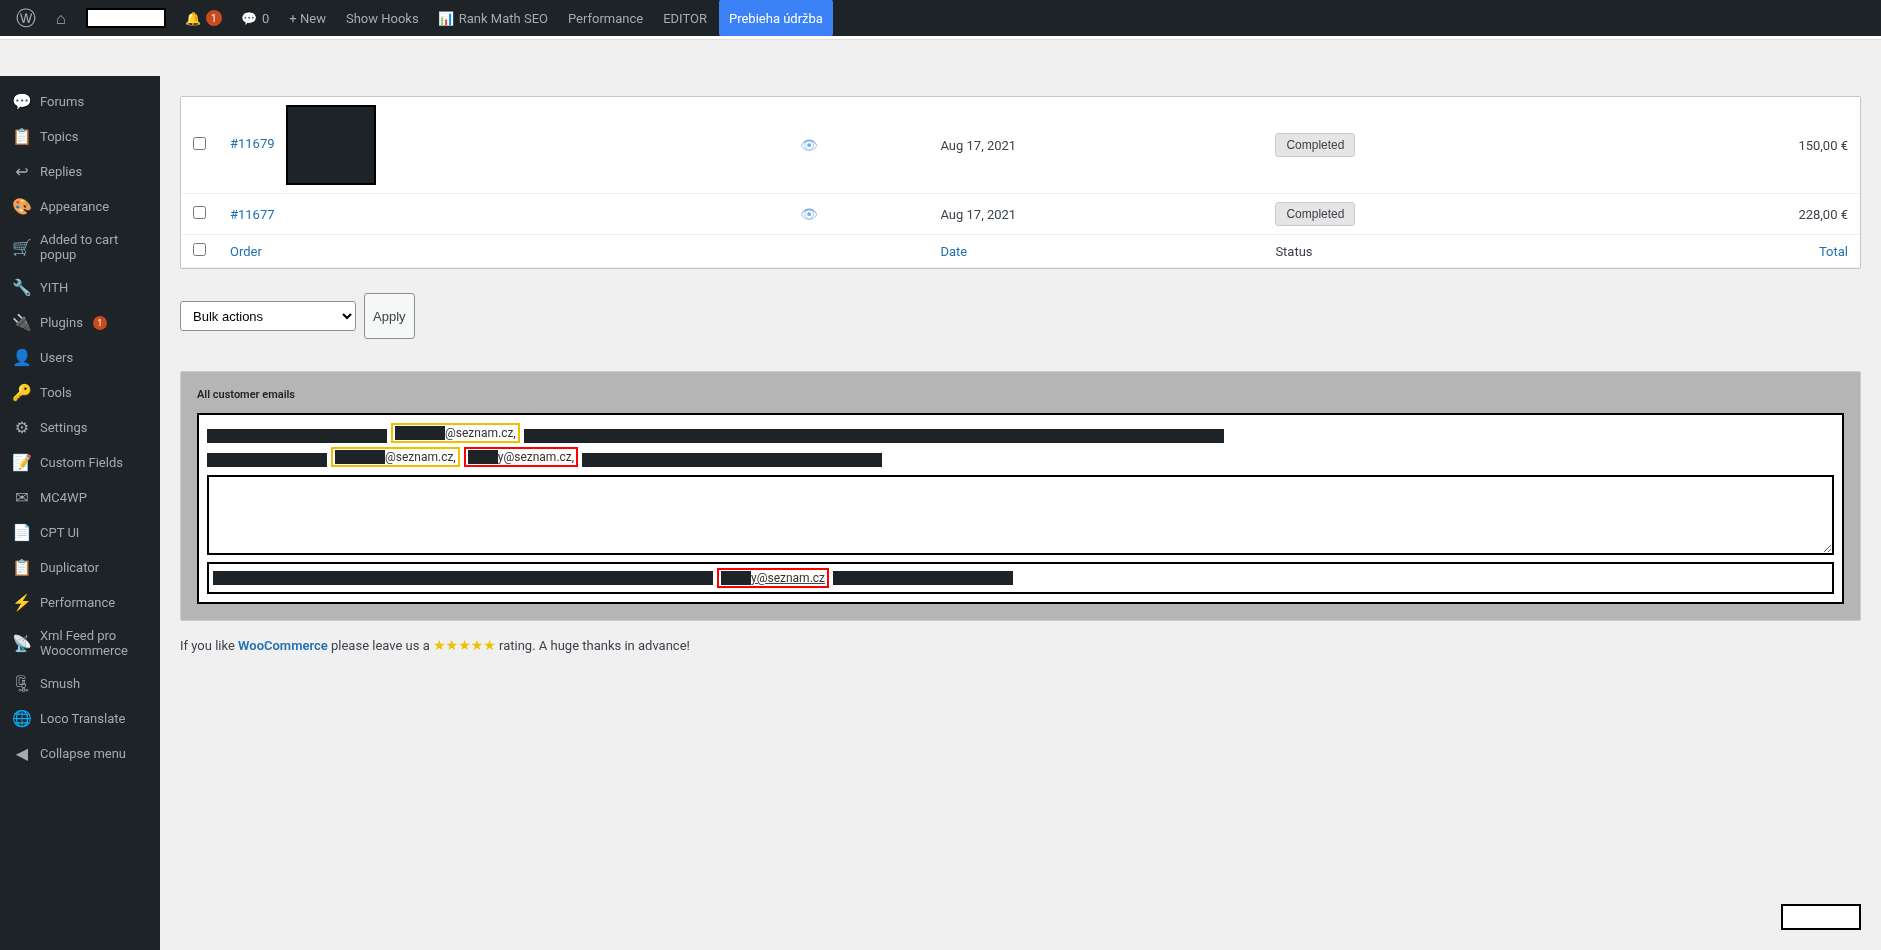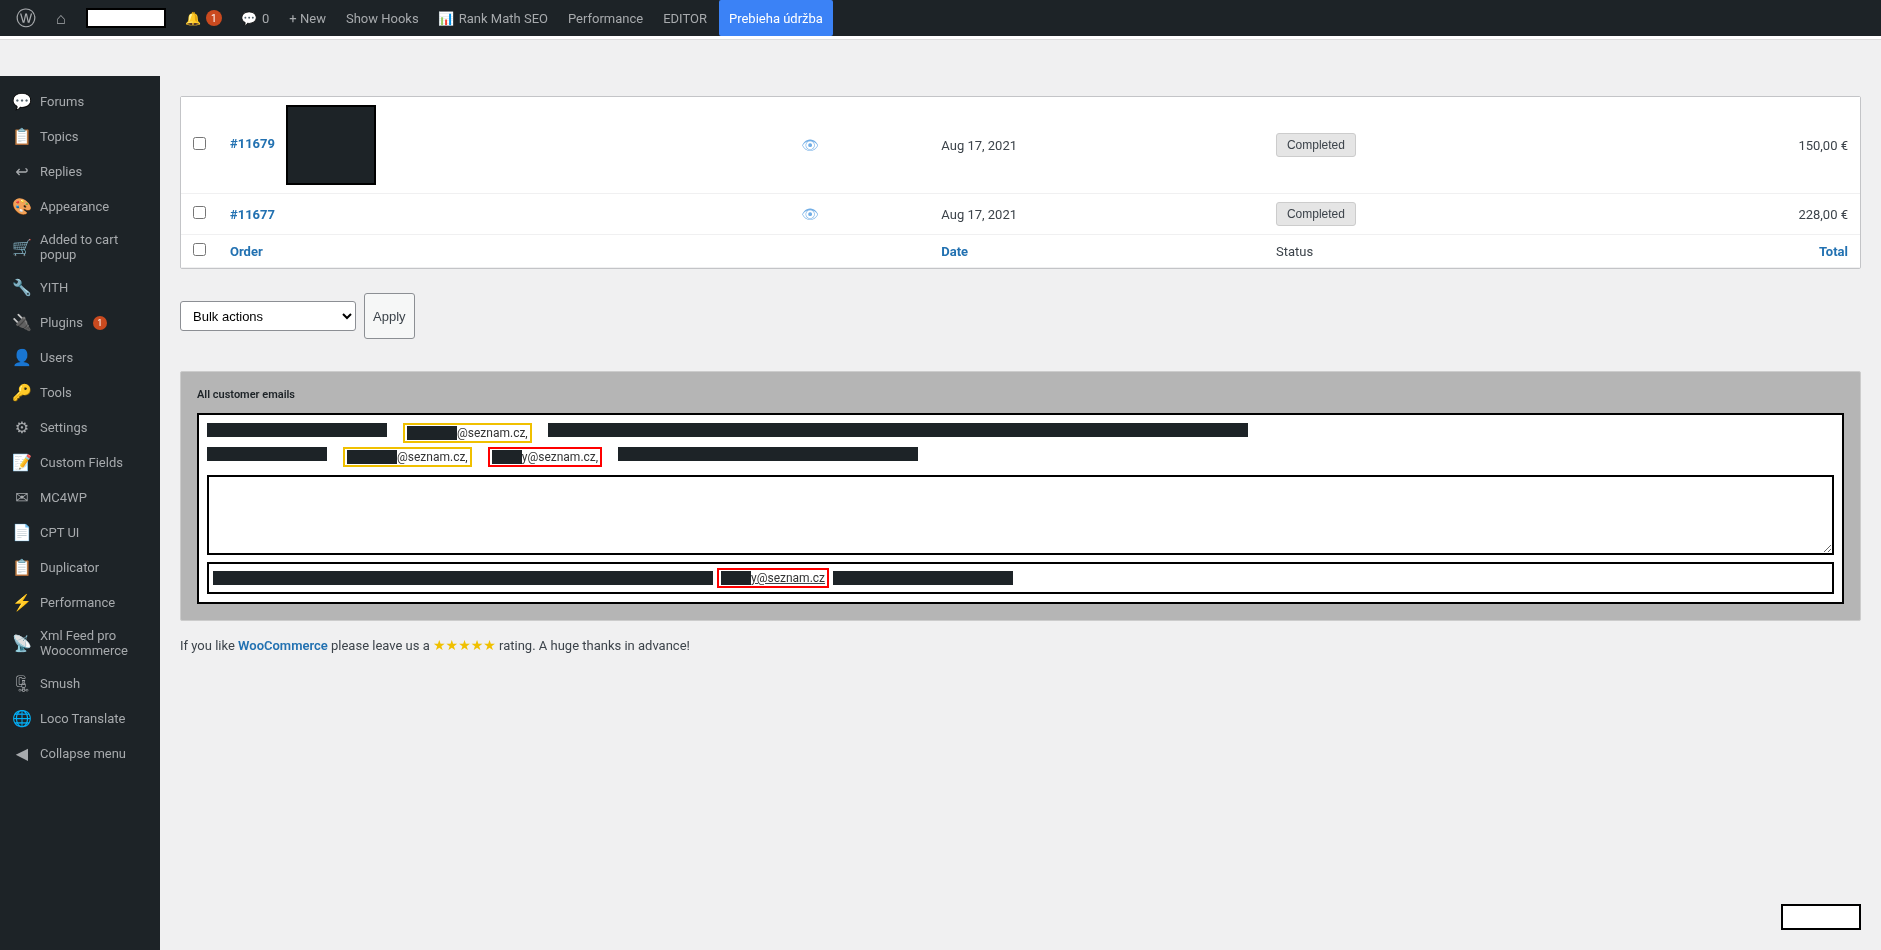--- a/index.html
+++ b/index.html
@@ -108,21 +108,21 @@
       width: 100%;
       border-collapse: collapse;
     }
     .orders-table th, .orders-table td {
       padding: 8px 12px;
       text-align: left;
       border-bottom: 1px solid #f0f0f1;
       font-size: 13px;
     }
     .orders-table td.total-col { text-align: right; }
-    .order-number { color: #2271b1; text-decoration: none; cursor: pointer; font-weight: bold; }
+    .order-number { color: #2271b1; text-decoration: none; cursor: pointer; }
     .eye-icon { color: #72aee6; font-size: 14px; }
     .status-btn {
       background: #e5e5e5;
       border: 1px solid #ccc;
       border-radius: 3px;
       padding: 4px 10px;
       font-size: 12px;
       color: #3c434a;
       cursor: pointer;
       white-space: nowrap;
@@ -172,22 +172,22 @@
       color: #1d2327;
       margin-bottom: 12px;
     }
     .emails-inner {
       background: #fff;
       border: 2px solid #000;
       padding: 8px;
     }
     .email-row {
       display: flex;
-      align-items: flex-start;
-      gap: 16px;
+      align-items: flex-end;
+      gap: 4px;
       margin-bottom: 4px;
       flex-wrap: wrap;
     }
     .email-highlight-yellow {
       border: 2px solid #f0c000;
       padding: 1px 2px;
       display: inline-flex;
       align-items: center;
     }
     .email-highlight-red {

